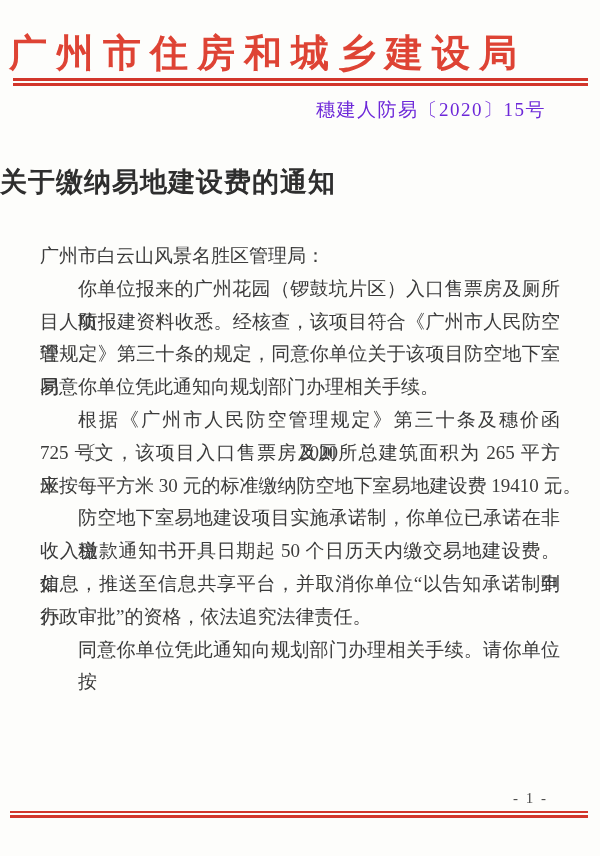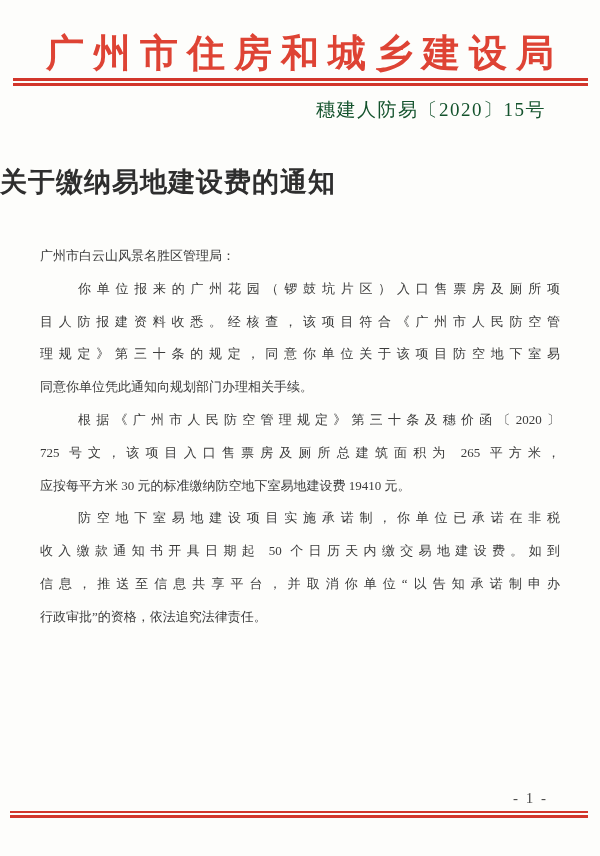--- a/index.html
+++ b/index.html
@@ -16,21 +16,20 @@
     overflow: hidden;
     font-family: "Liberation Serif", serif;
     color: #3a3a3a;
   }
   
   .agency-name {
     position: absolute;
     top: 28px;
     left: 0;
     width: 100%;
-    text-align: center;
     font-size: 38px;
     font-weight: bold;
     letter-spacing: 9px;
     color: #de4334;
     white-space: nowrap;
     text-indent: 9px; 
   }
   .rule-top {
     position: absolute;
     top: 78px;
@@ -40,21 +39,21 @@
   .rule-top .line-a { height: 2.5px; background: #d2362b; }
   .rule-top .line-gap { height: 2.5px; }
   .rule-top .line-b { height: 2.5px; background: #d2362b; }
 
   .doc-number {
     position: absolute;
     top: 97px;
     right: 54px;
     font-size: 19px;
     letter-spacing: 1.5px;
-    color: #14532d;
+    color: #6d28d9;
     white-space: nowrap;
   }
   
   .notice-title {
     position: absolute;
     top: 164px;
     left: 0;
     width: 100%;
     text-align: left;
     font-size: 27px;
@@ -62,21 +61,21 @@
     letter-spacing: 1px;
     color: #2e2e2e;
     white-space: nowrap;
   }
   
   .doc-body {
     position: absolute;
     top: 240px;
     left: 40px;
     width: 520px;
-    font-size: 13px;
+    font-size: 19px;
     color: #3b3b3b;
   }
   .body-line {
     height: 32.8px;
     line-height: 32.8px;
     white-space: nowrap;
     overflow: visible;
   }
   .body-line.justify {
     white-space: normal;
@@ -129,20 +128,21 @@
       <div class="body-line justify">目人防报建资料收悉。经核查，该项目符合《广州市人民防空管</div>
       <div class="body-line justify">理规定》第三十条的规定，同意你单位关于该项目防空地下室易</div>
       <div class="body-line">同意你单位凭此通知向规划部门办理相关手续。</div>
       <div class="body-line indent justify">根据《广州市人民防空管理规定》第三十条及穗价函〔2020〕</div>
       <div class="body-line justify">725 号文，该项目入口售票房及厕所总建筑面积为 265 平方米，</div>
       <div class="body-line">应按每平方米 30 元的标准缴纳防空地下室易地建设费 19410 元。</div>
       <div class="body-line indent justify">防空地下室易地建设项目实施承诺制，你单位已承诺在非税</div>
       <div class="body-line justify">收入缴款通知书开具日期起 50 个日历天内缴交易地建设费。如到</div>
       <div class="body-line justify">信息，推送至信息共享平台，并取消你单位“以告知承诺制申办</div>
       <div class="body-line">行政审批”的资格，依法追究法律责任。</div>
+      <div class="body-line indent justify">同意你单位凭此通知向规划部门办理相关手续。请你单位按</div>
     </div>
 
   <div class="page-number">- 1 -</div>
 
   <div class="rule-bottom">
     <div class="line-a" style="background: rgb(210, 54, 43);"></div>
     <div class="line-gap"></div>
     <div class="line-b" style="background: rgb(210, 54, 43);"></div>
   </div>
 

